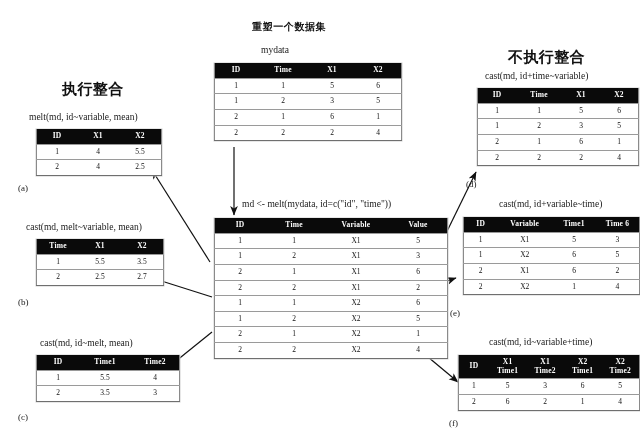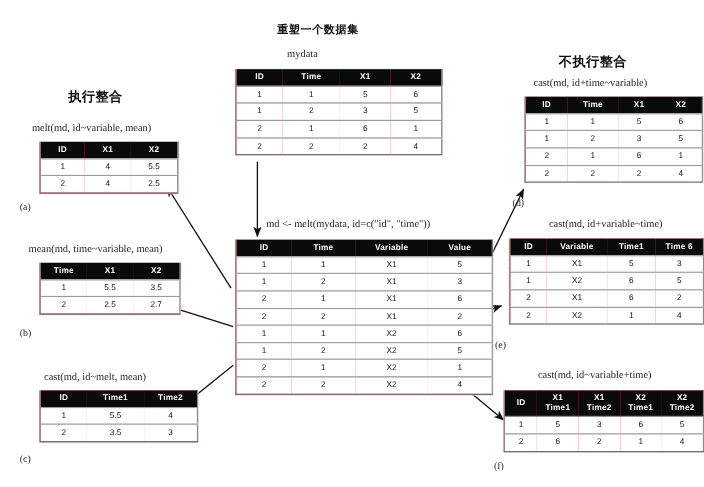--- a/index.html
+++ b/index.html
@@ -15,21 +15,21 @@
     position: relative;
     width: 640px;
     height: 443px;
     overflow: hidden;
     background: #ffffff;
   }
   .abs { position: absolute; }
 
   .heading-cn {
     font-family: "DejaVu Sans", sans-serif;
-    font-size: 12px;
+    font-size: 15px;
     font-weight: bold;
     letter-spacing: 0.4px;
     white-space: nowrap;
     color: #111;
   }
   .title-cn {
     font-family: "DejaVu Sans", sans-serif;
     font-size: 10px;
     font-weight: bold;
     letter-spacing: 0.6px;
@@ -51,22 +51,22 @@
   }
   .formula {
     font-family: "Liberation Serif", serif;
     font-size: 9.5px;
     white-space: nowrap;
     color: #1a1a1a;
   }
 
   table.dt {
     border-collapse: collapse;
-    background: #ef4444;
-    font-family: Liberation Sans, sans-serif;
+    background: #0369a1;
+    font-family: Liberation Serif, serif;
     font-size: 7.5px;
     table-layout: fixed;
   }
   table.dt th {
     background: #0a0a0a;
     color: #ffffff;
     font-weight: bold;
     text-align: center;
     padding: 3px 2px;
     border: none;
@@ -253,21 +253,21 @@
         <tr>
           <td>2</td>
           <td>4</td>
           <td>2.5</td>
         </tr>
       </tbody>
     </table>
   </div>
   <div class="abs fig-label" style="left:18px; top:183px;">(a)</div>
 
-  <div class="abs caption" style="left:26px; top:222px;">mean(md, time~variable, mean)</div>
+  <div class="abs caption" style="left:26px; top:222px;">cast(md, melt~variable, mean)</div>
   <div class="abs" style="left:36px; top:239px;">
     <table class="dt">
       <thead>
         <tr>
           <th style="width:38px">Time</th>
           <th style="width:38px">X1</th>
           <th style="width:38px">X2</th>
         </tr>
       </thead>
       <tbody>

